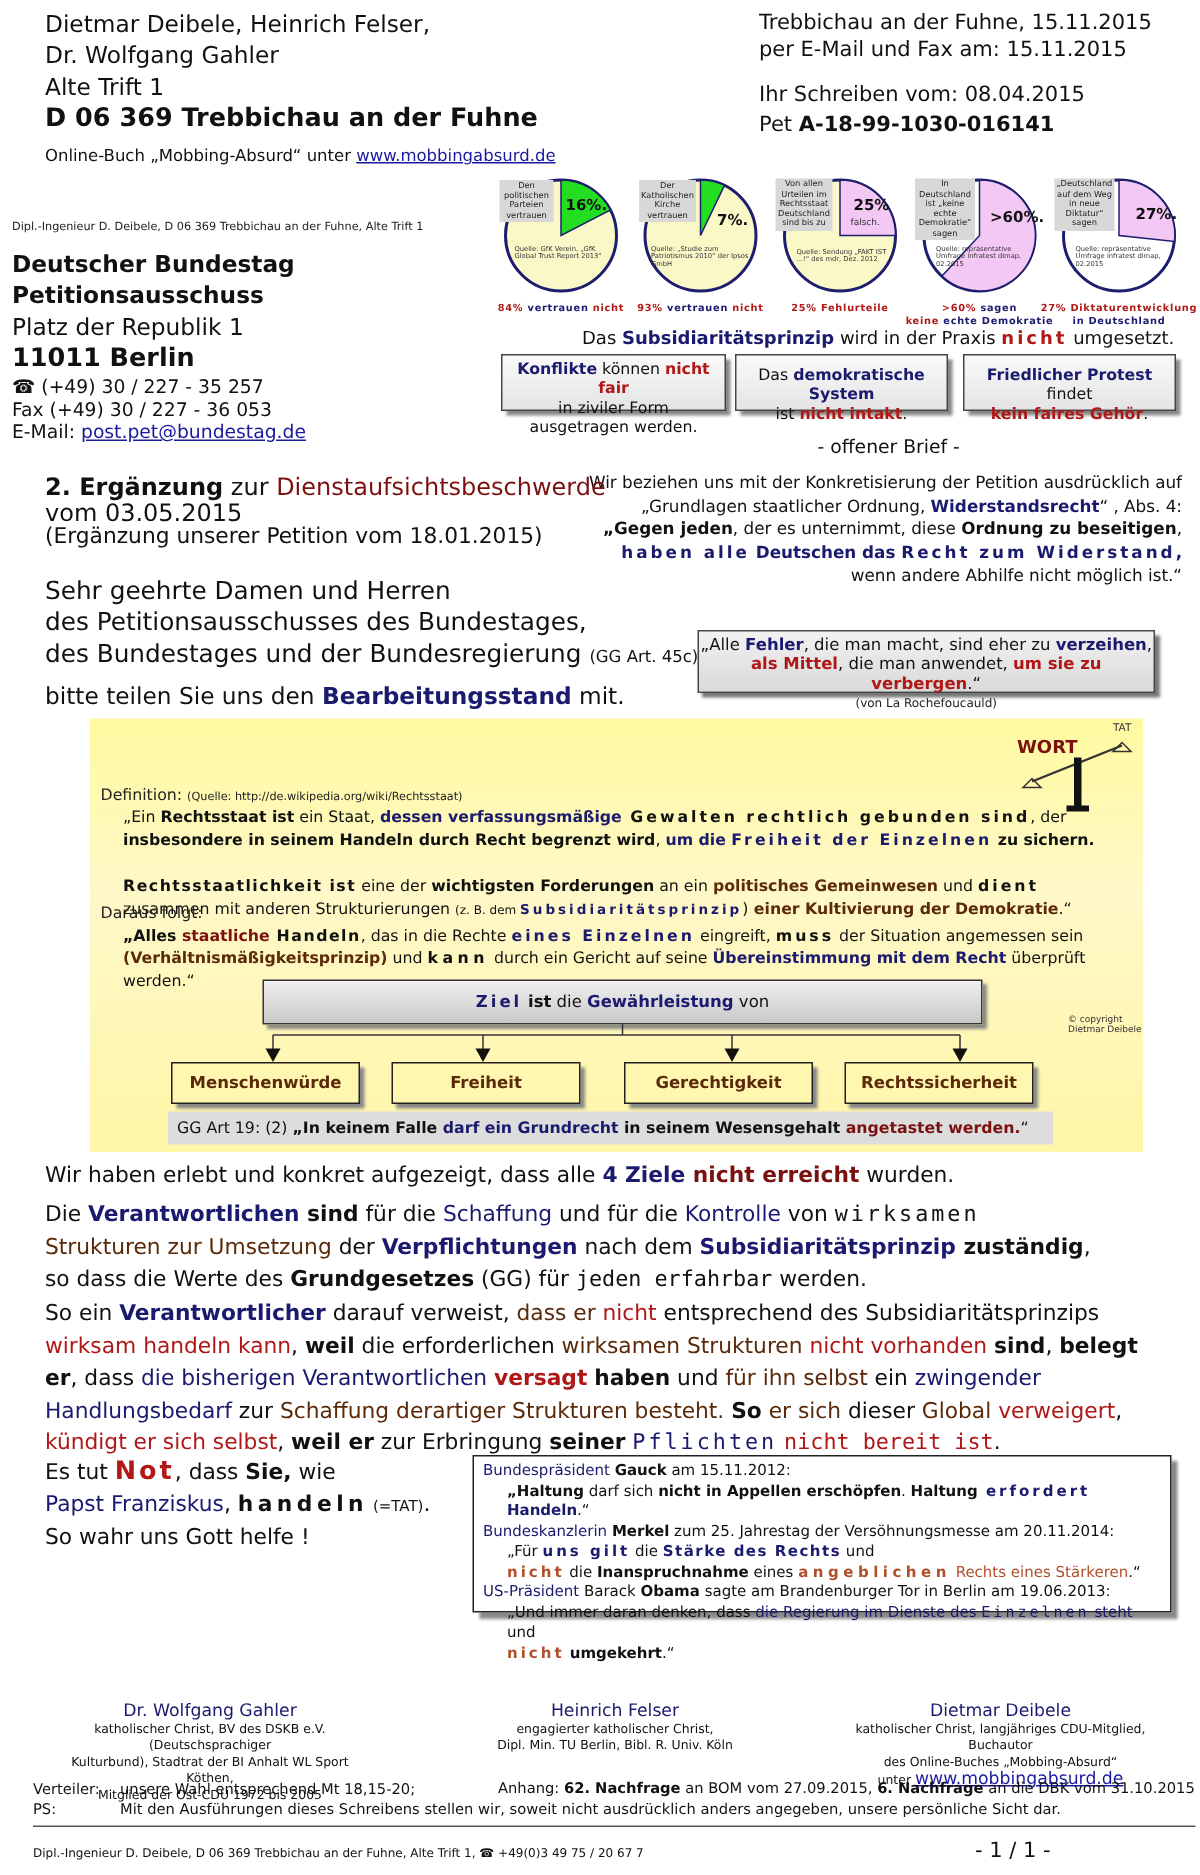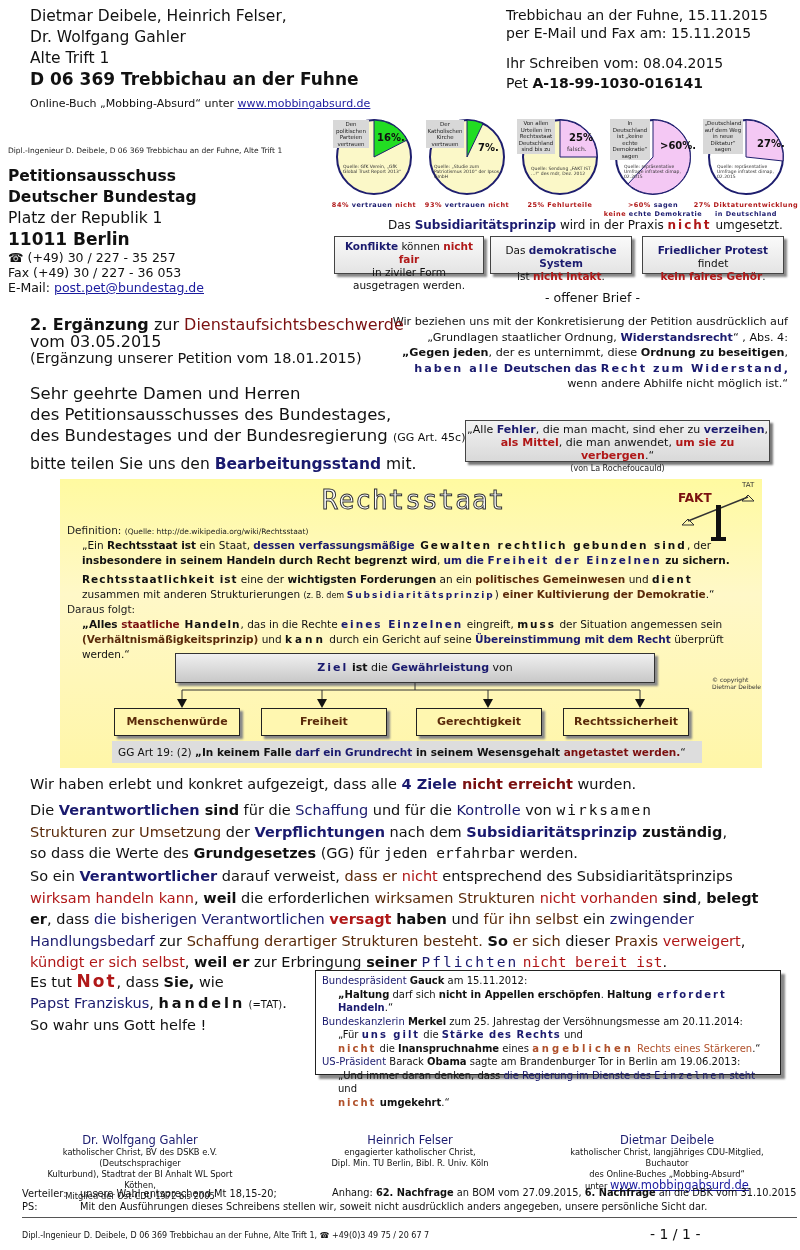--- a/index.html
+++ b/index.html
@@ -95,22 +95,22 @@
   <div>Trebbichau an der Fuhne, 15.11.2015</div>
   <div>per E-Mail und Fax am:  15.11.2015</div>
   <div class="gap"></div>
   <div>Ihr Schreiben vom:   08.04.2015</div>
   <div class="pet"><span>Pet </span><b>A-18-99-1030-016141</b></div>
 </div>
 
 <div id="returnaddr" class="abs">Dipl.-Ingenieur D. Deibele, D 06 369 Trebbichau an der Fuhne, Alte Trift 1</div>
 
 <div id="recipient" class="abs">
+  <div class="b">Deutscher Bundestag</div>
   <div class="b">Petitionsausschuss</div>
-  <div class="b">Deutscher Bundestag</div>
   <div>Platz der Republik 1</div>
   <div class="b" style="font-size:17px">11011 Berlin</div>
   <div class="small"><span>☎</span><span>  (+49) 30 / 227 - 35 257</span></div>
   <div class="small">Fax (+49) 30 / 227 - 36 053</div>
   <div class="small"><span>E-Mail: </span><a class="lnk">post.pet@bundestag.de</a></div>
 </div>
 
 <div id="pies" class="abs">
   <div class="pie" style="left:0px">
     <svg width="78" height="78" viewBox="0 0 78 78">
@@ -194,37 +194,36 @@
 </div>
 <div id="bitte" class="abs"><span>bitte teilen Sie uns den </span><span class="blue b">Bearbeitungsstand</span><span> mit.</span></div>
 
 <div id="quote" class="abs">
   <div><span>„Alle </span><span class="blue b">Fehler</span><span>, die man macht, sind eher zu </span><span class="blue b">verzeihen</span><span>,</span></div>
   <div><span class="red b">als Mittel</span><span>, die man anwendet, </span><span class="red b">um sie zu verbergen</span><span>.“</span></div>
   <div class="by">(von La Rochefoucauld)</div>
 </div>
 
 <div id="rs" class="abs">
-  <div id="rs-title" class="abs">Rechtsstaat</div>
   <div class="abs" style="left:618px;top:4px;width:80px;height:62px">
     <svg width="80" height="62" viewBox="0 0 80 62">
       <line x1="10" y1="38" x2="70" y2="14" stroke="#333" stroke-width="1.5"></line>
       <rect x="38" y="22" width="5" height="34" fill="#111"></rect>
       <rect x="33" y="54" width="15" height="4" fill="#111"></rect>
       <path d="M4 42 L10 36 L16 42 Z" fill="none" stroke="#333"></path>
       <path d="M64 18 L70 12 L76 18 Z" fill="none" stroke="#333"></path>
     </svg>
-    <div class="abs dred b" style="left:0px;top:8px;font-size:12px">FAKT</div>
+    <div class="abs dred b" style="left:0px;top:8px;font-size:12px">WORT</div>
     <div class="abs" style="left:64px;top:-2px;font-size:7px;color:#333">TAT</div>
   </div>
   <div class="abs def" style="left:7px;top:44px"><span>Definition: </span><span class="q">(Quelle: http://de.wikipedia.org/wiki/Rechtsstaat)</span></div>
   <div class="abs txt" style="left:22px;top:59px;width:680px">
     <div><span>„Ein </span><b>Rechtsstaat ist</b><span> ein Staat, </span><b class="blue">dessen verfassungsmäßige</b><b class="sp"> Gewalten rechtlich gebunden sind</b><span>, der</span></div>
     <div><b>insbesondere in seinem Handeln durch Recht begrenzt wird</b><span>, </span><b class="blue">um die </b><b class="blue sp">Freiheit der Einzelnen</b><b> zu sichern.</b></div>
-    <div style="margin-top:4px"><b class="sp" style="letter-spacing:1px">Rechtsstaatlichkeit ist</b><span> eine der </span><b>wichtigsten Forderungen</b><span> an ein </span><b class="brown">politisches Gemeinwesen</b><span> und </span><b class="sp">dient</b></div>
+    <div style="margin-top:16px"><b class="sp" style="letter-spacing:1px">Rechtsstaatlichkeit ist</b><span> eine der </span><b>wichtigsten Forderungen</b><span> an ein </span><b class="brown">politisches Gemeinwesen</b><span> und </span><b class="sp">dient</b></div>
     <div><span>zusammen mit anderen Strukturierungen </span><span style="font-size:8px">(z. B. dem </span><b class="blue sp" style="font-size:9px">Subsidiaritätsprinzip</b><span>)</span><b class="brown"> einer Kultivierung der Demokratie</b><span>.“</span></div>
   </div>
   <div class="abs def" style="left:7px;top:123px">Daraus folgt:</div>
   <div class="abs txt" style="left:22px;top:138px;width:680px">
     <div><b>„Alles </b><b class="dred">staatliche</b><b class="sp" style="letter-spacing:1px"> Handeln</b><span>, das in die Rechte </span><b class="blue sp">eines Einzelnen</b><span> eingreift, </span><b class="sp">muss</b><span> der Situation angemessen sein</span></div>
     <div><b class="brown">(Verhältnismäßigkeitsprinzip)</b><span> und </span><b class="sp3">kann</b><span> durch ein Gericht auf seine </span><b class="blue">Übereinstimmung mit dem Recht</b><span> überprüft werden.“</span></div>
   </div>
   <div id="ziel" class="abs"><b class="blue sp">Ziel</b><b> ist</b><span> die </span><b class="blue">Gewährleistung</b><span> von</span></div>
   <svg class="abs" style="left:0;top:0" width="702" height="235">
     <line x1="355" y1="203" x2="355" y2="211" stroke="#333"></line>
@@ -251,21 +250,21 @@
 <div id="para2" class="abs">
   <div><span>Die </span><b class="blue">Verantwortlichen</b><b> sind</b><span> für die </span><span class="blue">Schaffung</span><span> und für die </span><span class="blue">Kontrolle</span><span> von </span><span class="mono sp">wirksamen</span></div>
   <div><span class="brown">Strukturen zur Umsetzung</span><span> der </span><b class="blue">Verpflichtungen</b><span> nach dem </span><b class="blue">Subsidiaritätsprinzip</b><b> zuständig</b><span>,</span></div>
   <div><span>so dass die Werte des </span><b>Grundgesetzes</b><span> (GG) für </span><span class="mono">jeden erfahrbar</span><span> werden.</span></div>
 </div>
 
 <div id="para3" class="abs">
   <div><span>So ein </span><b class="blue">Verantwortlicher</b><span> darauf verweist, </span><span class="brown">dass er</span><span> </span><span class="red">nicht</span><span> entsprechend des Subsidiaritätsprinzips</span></div>
   <div><span class="red">wirksam handeln kann</span><span>, </span><b>weil</b><span> die erforderlichen </span><span class="brown">wirksamen Strukturen</span><span> </span><span class="red">nicht vorhanden</span><span> </span><b>sind</b><span>, </span><b>belegt</b></div>
   <div><b>er</b><span>, dass </span><span class="blue">die bisherigen Verantwortlichen</span><span> </span><b class="red">versagt</b><span> </span><b>haben</b><span> und </span><span class="brown">für ihn selbst</span><span> ein </span><span class="blue">zwingender</span></div>
-  <div><span class="blue">Handlungsbedarf</span><span> zur </span><span class="brown">Schaffung derartiger Strukturen besteht.</span><span> </span><b>So</b><span> </span><span class="brown">er sich</span><span> dieser </span><span class="brown">Praxis</span><span> </span><span class="red">verweigert</span><span>,</span></div>
+  <div><span class="blue">Handlungsbedarf</span><span> zur </span><span class="brown">Schaffung derartiger Strukturen besteht.</span><span> </span><b>So</b><span> </span><span class="brown">er sich</span><span> dieser </span><span class="brown">Global</span><span> </span><span class="red">verweigert</span><span>,</span></div>
   <div><span class="red">kündigt er sich selbst</span><span>,  </span><b>weil er</b><span> zur Erbringung </span><b>seiner</b><span> </span><span class="blue mono sp">Pflichten</span><span> </span><span class="red mono">nicht bereit ist</span><span>.</span></div>
 </div>
 
 <div id="closing" class="abs">
   <div><span>Es tut </span><b class="red sp" style="font-size:17px">Not</b><span>, dass </span><b>Sie,</b><span> wie</span></div>
   <div><span class="blue">Papst Franziskus</span><span>, </span><b class="sp3">handeln</b><span class="small"> (=TAT)</span><span>.</span></div>
   <div>So wahr uns Gott helfe !</div>
 </div>
 
 <div id="quotes" class="abs">

